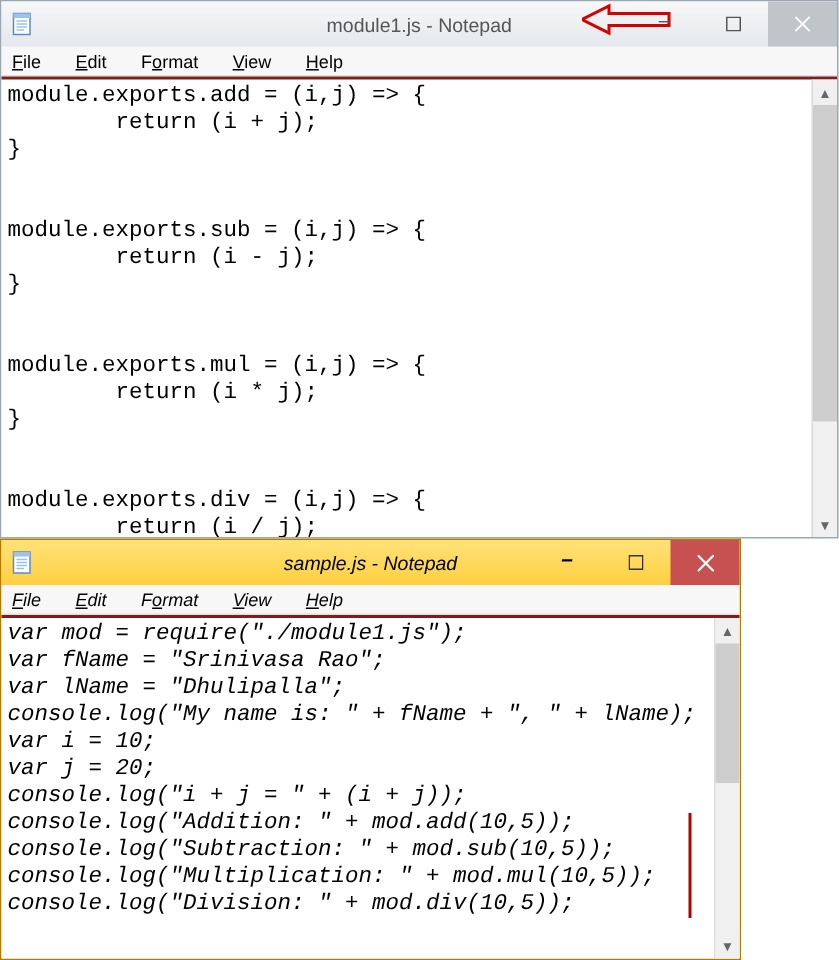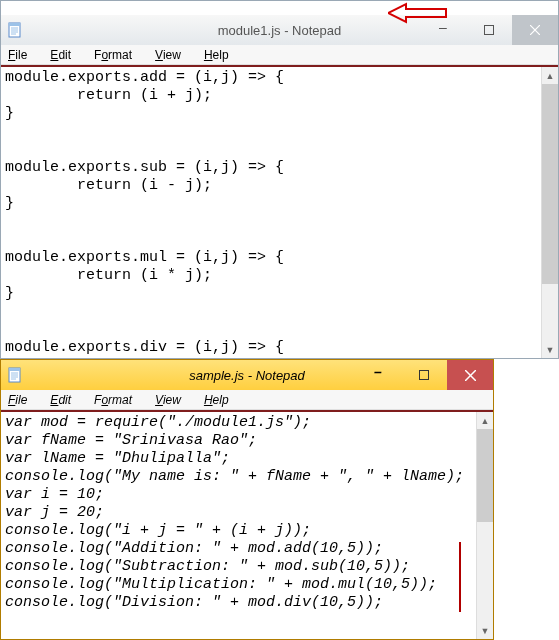--- a/index.html
+++ b/index.html
@@ -28,21 +28,20 @@
     align-items: center;
     justify-content: space-between;
     padding-left: 6px;
     font-size: 12px;
     color: #000;
     position: relative;
   }
   .titlebar.inactive {
     background: linear-gradient(to bottom, #f7f7f7, #e4e8ec);
     color: #555;
-    margin-top: 14px;
   }
   .titlebar.active {
     background: linear-gradient(to bottom, #ffe27a, #ffcf3f);
     color: #000;
   }
   .title-left { display:flex; align-items:center; gap:4px; }
   .app-icon {
     width: 16px; height: 16px;
     display:flex; align-items:center; justify-content:center;
   }

